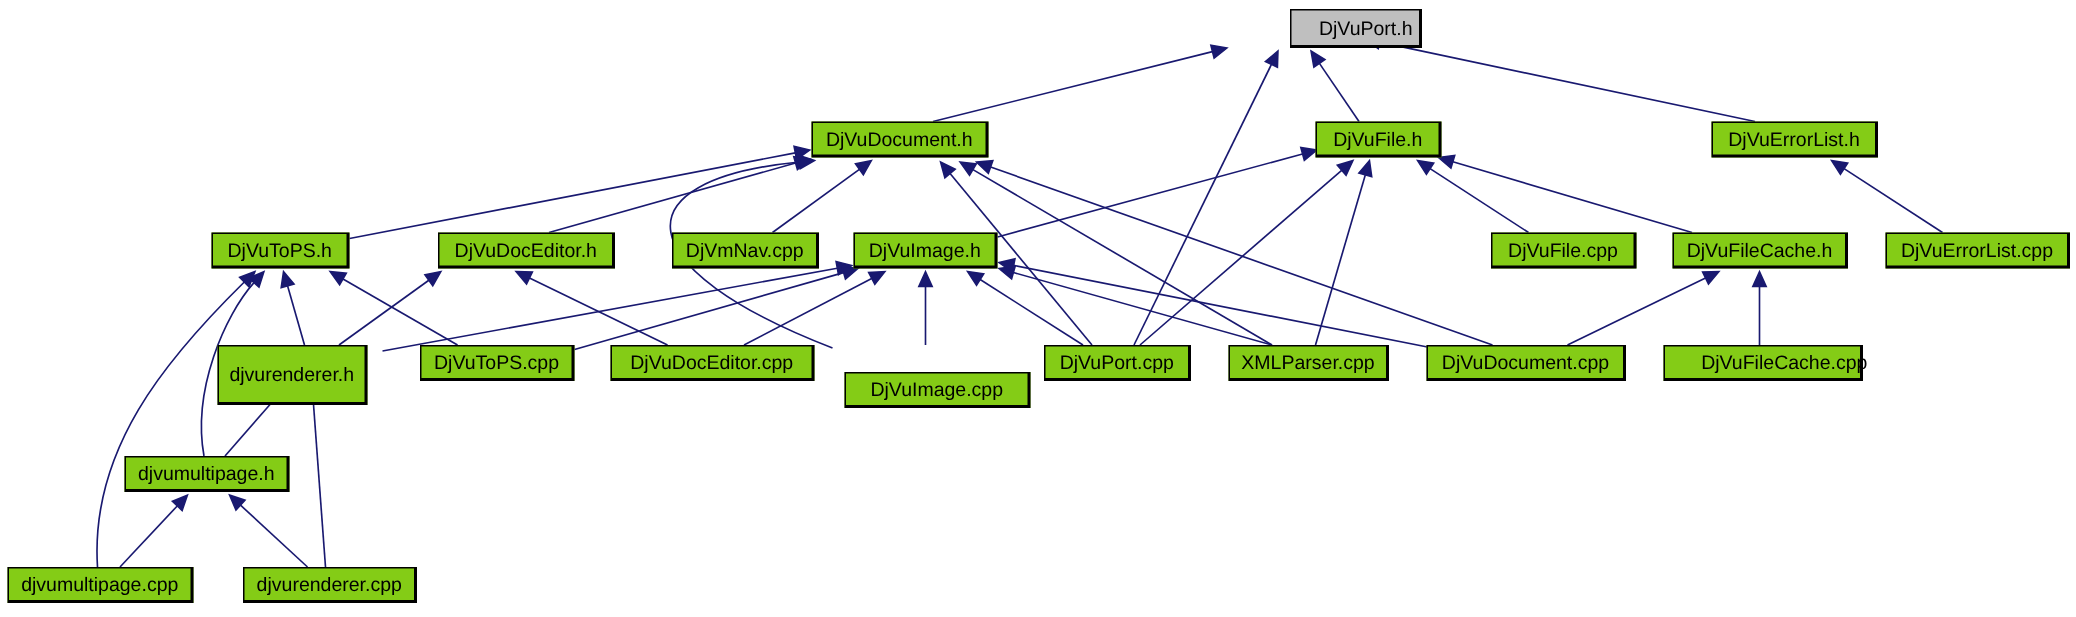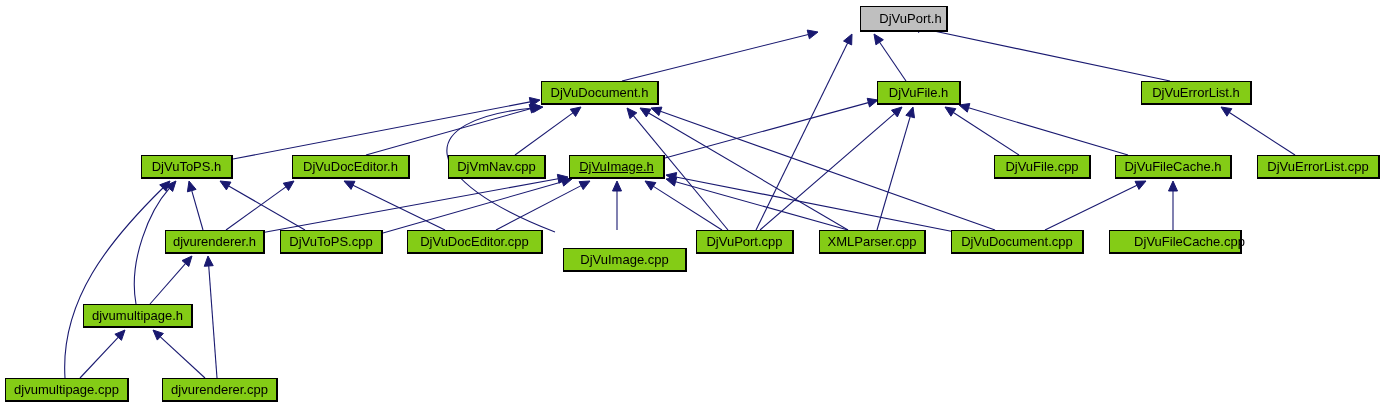--- a/index.html
+++ b/index.html
@@ -165,25 +165,25 @@
   </svg>
 
 <div id="nodes">
   <div class="node focus" style="left: 860px; top: 6px; width: 88px; height: 26px; padding-left: 14px;">DjVuPort.h</div>
   <div class="node" style="left: 541px; top: 81px; width: 118px; height: 24px;">DjVuDocument.h</div>
   <div class="node" style="left: 877px; top: 81px; width: 84px; height: 24px;">DjVuFile.h</div>
   <div class="node" style="left: 1141px; top: 81px; width: 111px; height: 24px;">DjVuErrorList.h</div>
   <div class="node" style="left: 141px; top: 155px; width: 92px; height: 24px;">DjVuToPS.h</div>
   <div class="node" style="left: 256px; top: 155px; width: 118px; height: 24px; margin-left: 36px;">DjVuDocEditor.h</div>
   <div class="node" style="left: 448px; top: 155px; width: 98px; height: 24px;">DjVmNav.cpp</div>
-  <div class="node" style="left: 569px; top: 155px; width: 96px; height: 24px; text-decoration: underline;">DjVuImage.h</div>
+  <div class="node" style="left: 569px; top: 155px; width: 96px; height: 24px;">DjVuImage.h</div>
   <div class="node" style="left: 994px; top: 155px; width: 97px; height: 24px;">DjVuFile.cpp</div>
   <div class="node" style="left: 1115px; top: 155px; width: 117px; height: 24px;">DjVuFileCache.h</div>
   <div class="node" style="left: 1257px; top: 155px; width: 123px; height: 24px;">DjVuErrorList.cpp</div>
-  <div class="node" style="left: 165px; top: 230px; width: 100px; height: 24px;">djvurenderer.h</div>
+  <div class="node" style="left: 145px; top: 230px; width: 100px; height: 40px;">djvurenderer.h</div>
   <div class="node" style="left: 280px; top: 230px; width: 103px; height: 24px;">DjVuToPS.cpp</div>
   <div class="node" style="left: 407px; top: 230px; width: 136px; height: 24px;">DjVuDocEditor.cpp</div>
   <div class="node" style="left: 563px; top: 248px; width: 124px; height: 24px; text-align: right;">DjVuImage.cpp</div>
   <div class="node" style="left: 696px; top: 230px; width: 98px; height: 24px;">DjVuPort.cpp</div>
   <div class="node" style="left: 819px; top: 230px; width: 107px; height: 24px;">XMLParser.cpp</div>
   <div class="node" style="left: 951px; top: 230px; width: 133px; height: 24px;">DjVuDocument.cpp</div>
   <div class="node" style="left: 1109px; top: 230px; width: 133px; height: 24px; padding-left: 29px;">DjVuFileCache.cpp</div>
   <div class="node" style="left: 83px; top: 304px; width: 110px; height: 24px;">djvumultipage.h</div>
   <div class="node" style="left: 5px; top: 378px; width: 124px; height: 24px;">djvumultipage.cpp</div>
   <div class="node" style="left: 162px; top: 378px; width: 116px; height: 24px;">djvurenderer.cpp</div>

